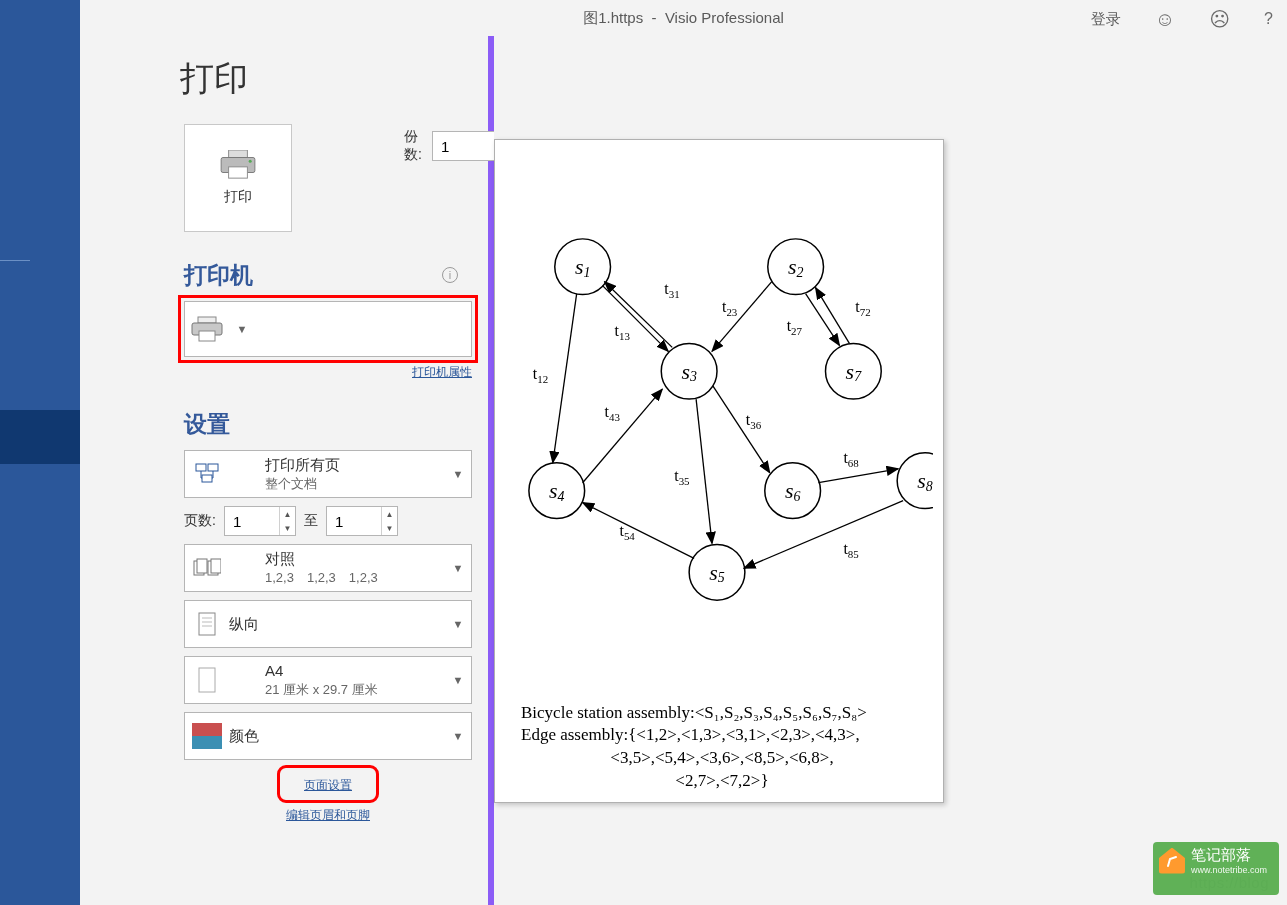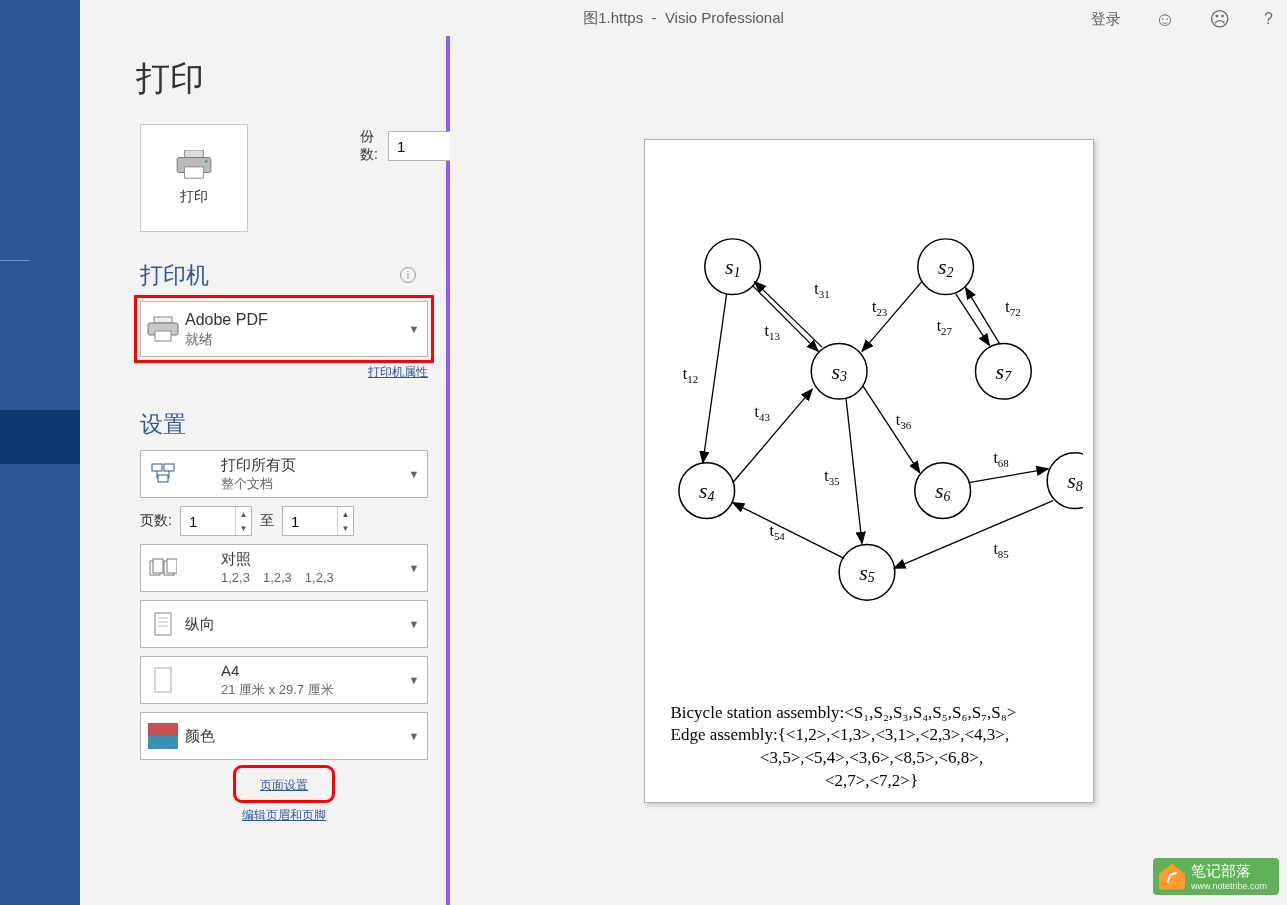--- a/index.html
+++ b/index.html
@@ -35,22 +35,23 @@
 .titlebar .emoji { font-size: 20px; color: #6a6a6a; cursor: pointer; }
 .titlebar .help { font-size: 16px; color: #6a6a6a; cursor: pointer; }
 .titlebar .login { font-size: 15px; cursor: pointer; }
 
 .main {
   position: absolute; left: 80px; top: 36px; right: 0; bottom: 0;
   display: flex;
 }
 .panel {
   width: 370px; padding: 10px 28px 0 60px;
-  border-right: 4px solid #8b5cf6;
+  border-right: 6px solid #8b5cf6;
   position: relative;
+  margin-left: 44px;
 }
 h1.page-title {
   font-size: 34px; font-weight: 300; color: #333; margin: 10px 0 22px -4px;
 }
 .print-tile {
   width: 108px; height: 108px;
   border: 1px solid #c8c8c8; background: #fff;
   display: flex; flex-direction: column; align-items: center; justify-content: center;
   gap: 8px; cursor: pointer;
 }
@@ -61,21 +62,21 @@
 }
 .spin {
   display: inline-flex; border: 1px solid #b5b5b5; height: 30px; background: #fff;
 }
 .spin input {
   width: 72px; border: none; padding: 0 8px; font-size: 15px; outline: none;
 }
 .spin .arrows { width: 16px; display: flex; flex-direction: column; border-left: 1px solid #d0d0d0;}
 .spin .arrows span { flex:1; display:flex;align-items:center;justify-content:center;font-size:8px;color:#555;cursor:pointer;}
 .section-h {
-  font-size: 23px; font-weight: 400; color: #34599a; margin: 28px 0 10px 0;
+  font-size: 23px; font-weight: 700; color: #34599a; margin: 28px 0 10px 0;
 }
 .info-icon {
   position: absolute; right: 30px; margin-top: -34px;
   width: 16px; height: 16px; border:1px solid #9a9a9a;border-radius:50%;
   color:#9a9a9a;font-size:11px;text-align:center;line-height:14px;cursor:pointer;
 }
 .combo {
   width: 288px; height: 56px; border:1px solid #b5b5b5; background:#fff;
   display:flex; align-items:center; cursor:pointer; position:relative;
 }
@@ -95,21 +96,21 @@
 .combo.small .txt .line2{font-size:13px;}
 .combo.slim { height:48px;}
 .combo.slim .txt .line1{font-size:15px;}
 .color-sw {width:30px;height:26px;margin:0 7px;}
 .color-sw div:first-child{height:13px;background:#c94f4f;}
 .color-sw div:last-child{height:13px;background:#3b8fb3;}
 .center-links { width:288px; text-align:center; margin-top:8px; line-height:2;}
 
 .preview-area {
   flex:1; position:relative; background:#f3f3f3;
-  display:flex;align-items:center;justify-content:center;
+  display:flex;align-items:center;
 }
 .page {
   width:450px; height:664px; background:#fff; border:1px solid #b0b0b0;
   box-shadow:2px 2px 5px rgba(0,0,0,.2);
   position:relative;
 }
 .diagram-box {
   position:absolute; left:10px; top:72px; right:10px; height:600px;
   border:0px solid #333;
   font-family:"Times New Roman",serif;
@@ -119,21 +120,21 @@
   font-family:"Times New Roman",serif;
   font-size:17px; color:#000;
   position:absolute; left:16px; right:10px; top:490px;
   line-height:1.35;
 }
 .desc .c {text-align:center;}
 .watermark {
   position:absolute; right:8px; bottom:10px;
   display:flex; align-items:center; gap:6px;
   background:rgba(80,170,70,.9); color:#fff;
-  padding:4px 12px 4px 6px; border-radius:4px;
+  padding:4px 12px 20px 6px; border-radius:4px;
   font-size:14px;
 }
 .watermark .house {
   width:26px;height:26px;background:#ff9a2e;
   display:flex;align-items:center;justify-content:center;
   clip-path:polygon(50% 0,100% 40%,100% 100%,0 100%,0 40%);
   border-radius:3px;
 }
 .url-ghost{
   position:absolute;right:18px;bottom:14px;color:#c9ccd0;font-size:15px;
@@ -194,24 +195,20 @@
     <div class="section-h">打印机</div>
     <div class="info-icon">i</div>
 
     <div class="combo redbox">
       <div class="ic">
         <svg width="34" height="28" viewBox="0 0 34 28">
           <rect x="8" y="2" width="18" height="6" fill="#eee" stroke="#888"></rect>
           <rect x="2" y="8" width="30" height="12" rx="2" fill="#c8c8c8" stroke="#777"></rect>
           <rect x="9" y="16" width="16" height="10" fill="#fff" stroke="#888"></rect>
         </svg>
-      </div>
-      <div class="txt">
-        <div class="line1">Adobe PDF</div>
-        <div class="line2">就绪</div>
       </div>
       <div class="chev">▼</div>
     </div>
     <div class="link-row"><span class="link">打印机属性</span></div>
 
     <div class="section-h">设置</div>
 
     <div class="stack">
       <div class="combo small">
         <div class="ic">

